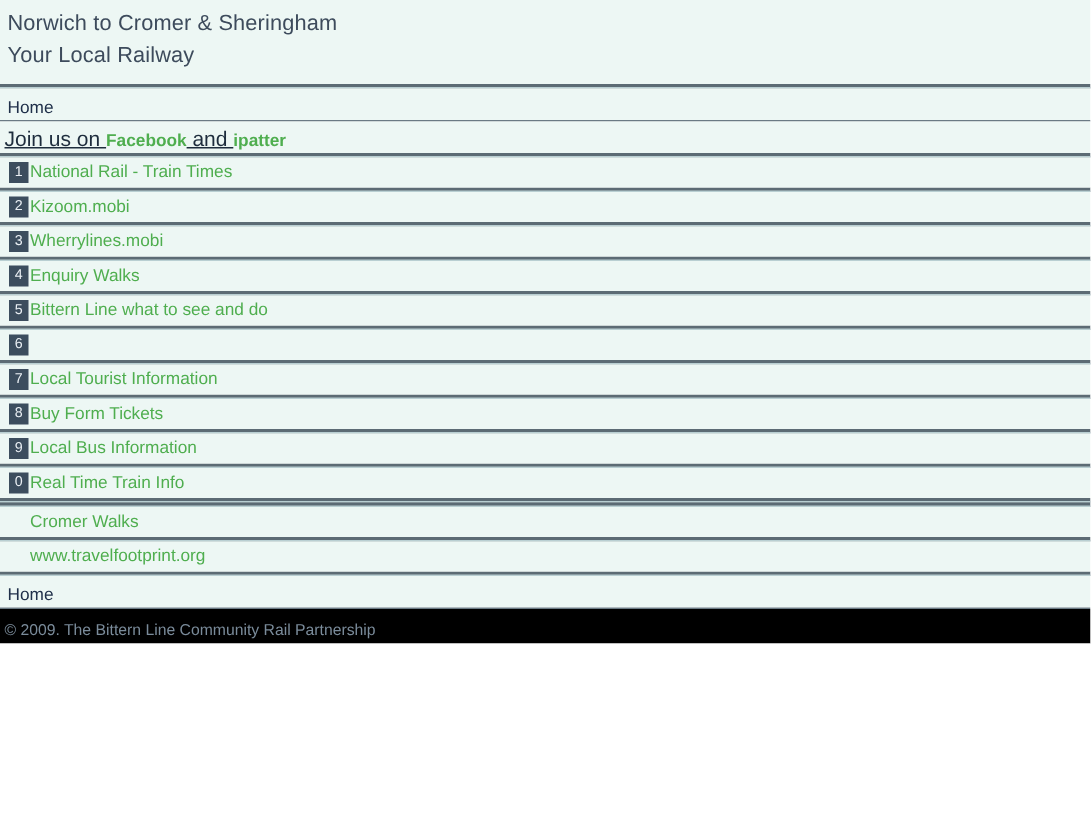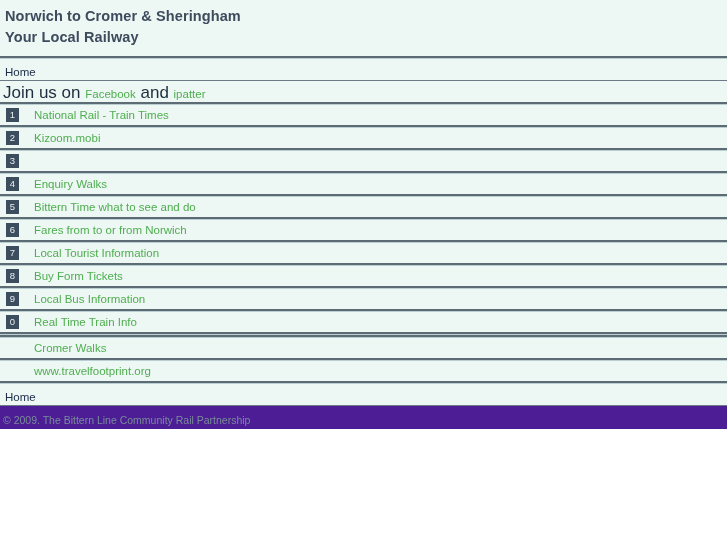--- a/index.html
+++ b/index.html
@@ -20,21 +20,21 @@
   }
 
   
   .header {
     background: #edf7f4;
     padding: 6px 0 8px 5px;
   }
   .header .title-line {
     color: #3d4b5c;
     font-size: 14.5px;
-    font-weight: bold;
+    font-weight: normal;
     line-height: 21px;
     letter-spacing: 0.1px;
     white-space: nowrap;
   }
 
   
   .rule {
     height: 2px;
     background: #5c6b74;
     border-bottom: 1px solid #b9cfd2;
@@ -64,28 +64,30 @@
 
   
   .join-bar {
     background: #edf7f4;
     padding: 3px 0 3px 3px;
     height: 15px;
     white-space: nowrap;
   }
   .join-text {
     color: #1e2d3d;
-    font-size: 17px;
-    line-height: 15px;
+    font-size: 14px;
+    line-height: 15px;
+    text-decoration: underline;
   }
   .join-link {
     color: #4fae4f;
     font-size: 11.5px;
     line-height: 15px;
     text-decoration: none;
+    font-weight: bold;
   }
 
   
   .link-row {
     background: #edf7f4;
     height: 20px;
     position: relative;
     white-space: nowrap;
   }
   .badge {
@@ -96,42 +98,42 @@
     height: 14px;
     background: #3c4d5e;
     color: #e9eef3;
     font-size: 9.5px;
     line-height: 14px;
     text-align: center;
     font-family: "Liberation Sans", sans-serif;
   }
   .row-label {
     position: absolute;
-    left: 34px;
+    left: 20px;
     top: 0;
     color: #4fae4f;
     font-size: 11.5px;
     line-height: 20px;
     text-decoration: none;
   }
 
   
   .footer-bar {
     background: #edf7f4;
     padding: 3px 0 3px 5px;
     height: 15px;
   }
   .footer-link {
     color: #20304a;
     font-size: 11.5px;
     line-height: 15px;
     text-decoration: none;
   }
   .copy-bar {
-    background: #4c1d95;
+    background: #000000;
     padding: 4px 0 5px 3px;
     height: 14px;
   }
   .copy-text {
     color: #7a8b9a;
     font-size: 10.5px;
     line-height: 14px;
   }
   .page-tail {
     background: #ffffff;
@@ -167,35 +169,35 @@
         <a class="row-label" href="#">National Rail - Train Times</a>
       </div>
       <div class="rule"></div>
       <div class="link-row">
         <span class="badge">2</span>
         <a class="row-label" href="#">Kizoom.mobi</a>
       </div>
       <div class="rule"></div>
       <div class="link-row">
         <span class="badge">3</span>
+        <a class="row-label" href="#">Wherrylines.mobi</a>
       </div>
       <div class="rule"></div>
       <div class="link-row">
         <span class="badge">4</span>
         <a class="row-label" href="#">Enquiry Walks</a>
       </div>
       <div class="rule"></div>
       <div class="link-row">
         <span class="badge">5</span>
-        <a class="row-label" href="#">Bittern Time what to see and do</a>
+        <a class="row-label" href="#">Bittern Line what to see and do</a>
       </div>
       <div class="rule"></div>
       <div class="link-row">
         <span class="badge">6</span>
-        <a class="row-label" href="#">Fares from to or from Norwich</a>
       </div>
       <div class="rule"></div>
       <div class="link-row">
         <span class="badge">7</span>
         <a class="row-label" href="#">Local Tourist Information</a>
       </div>
       <div class="rule"></div>
       <div class="link-row">
         <span class="badge">8</span>
         <a class="row-label" href="#">Buy Form Tickets</a>

